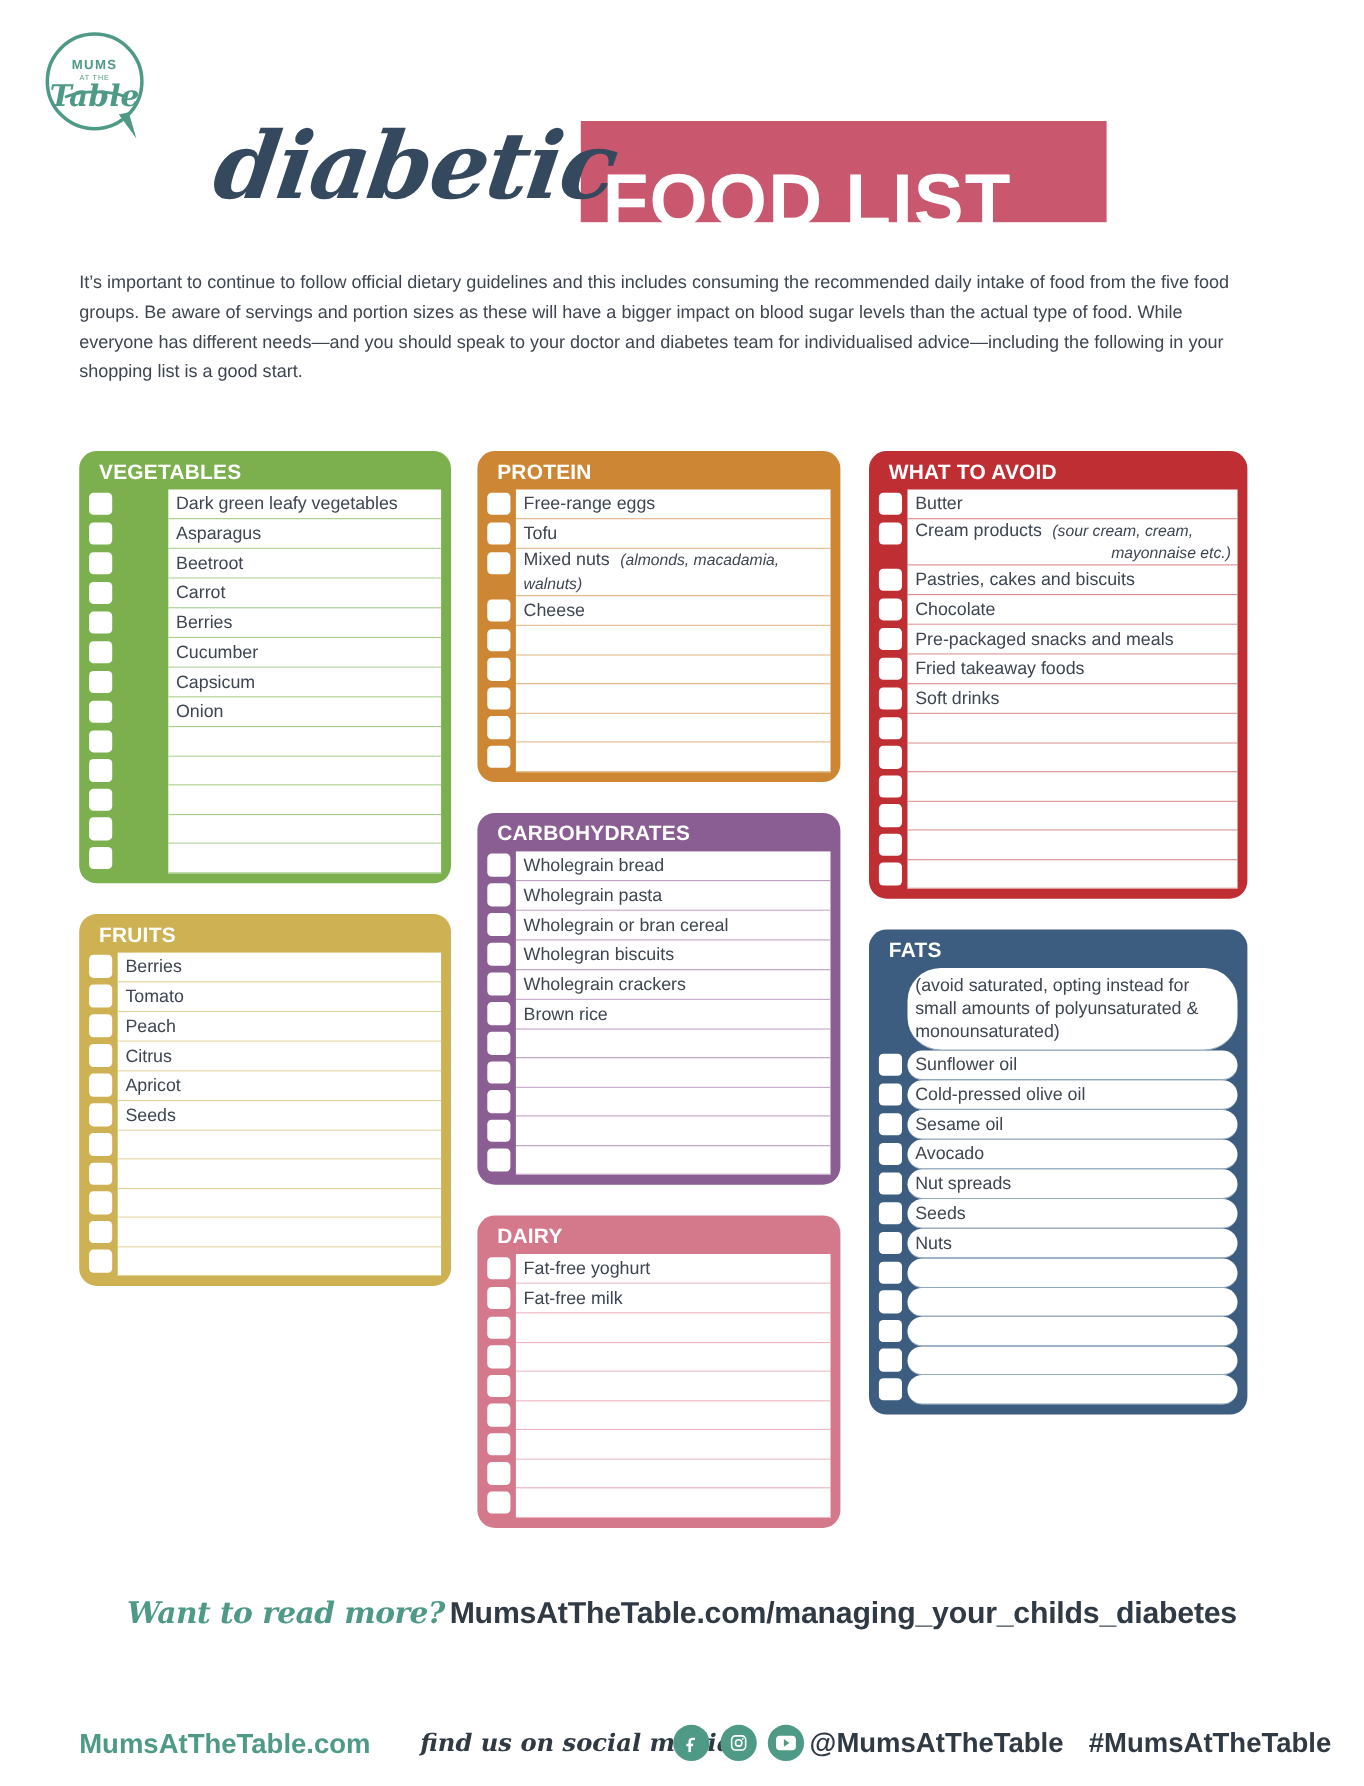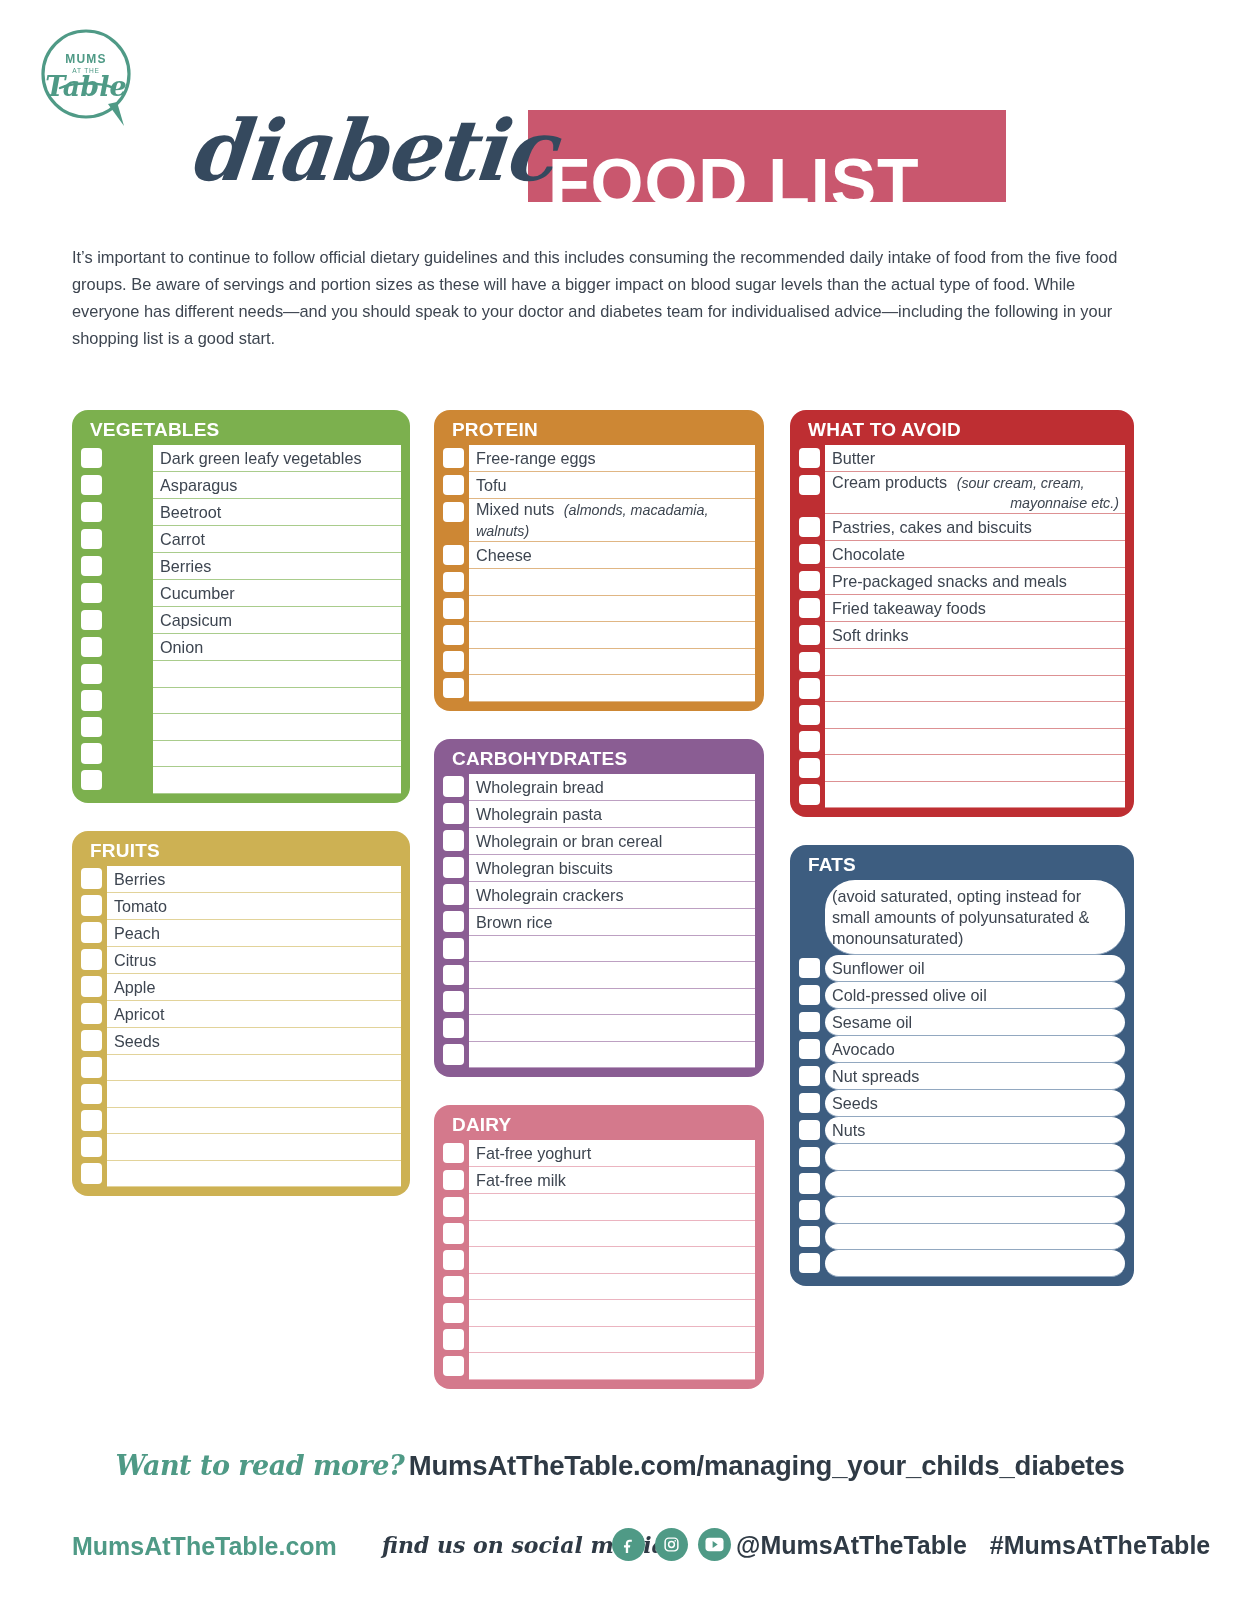--- a/index.html
+++ b/index.html
@@ -127,21 +127,21 @@
     font-style: italic; font-weight: bold;
     color: #4f9a86; font-size: 27px;
     letter-spacing: -0.5px;
   }
   .url {
     font-family: "Liberation Sans Narrow", "Liberation Sans", sans-serif;
     font-weight: bold; font-size: 27.5px; color: #2f3a45;
     letter-spacing: -0.2px;
   }
   .social-bar {
-    position: absolute; left: 0; top: 1522px; width: 1228px; height: 60px;
+    position: absolute; left: 0; top: 1562px; width: 1228px; height: 60px;
   }
   .brand {
     position: absolute; left: 72px; top: 10px;
     font-family: "Liberation Sans Narrow", "Liberation Sans", sans-serif;
     font-weight: bold; font-size: 25px; color: #4f9a86;
   }
   .findus {
     position: absolute; left: 382px; top: 10px;
     font-family: "DejaVu Serif", serif; font-style: italic; font-weight: bold;
     font-size: 22px; color: #2f3a45;
@@ -280,26 +280,20 @@
         </div>
         <div class="row">
           <div class="cb"></div>
           <div class="line">
             <span>Citrus</span>
           </div>
         </div>
         <div class="row">
           <div class="cb"></div>
           <div class="line">
-            <span>Apple</span>
-          </div>
-        </div>
-        <div class="row">
-          <div class="cb"></div>
-          <div class="line">
             <span>Apricot</span>
           </div>
         </div>
         <div class="row">
           <div class="cb"></div>
           <div class="line">
             <span>Seeds</span>
           </div>
         </div>
         <div class="row">

